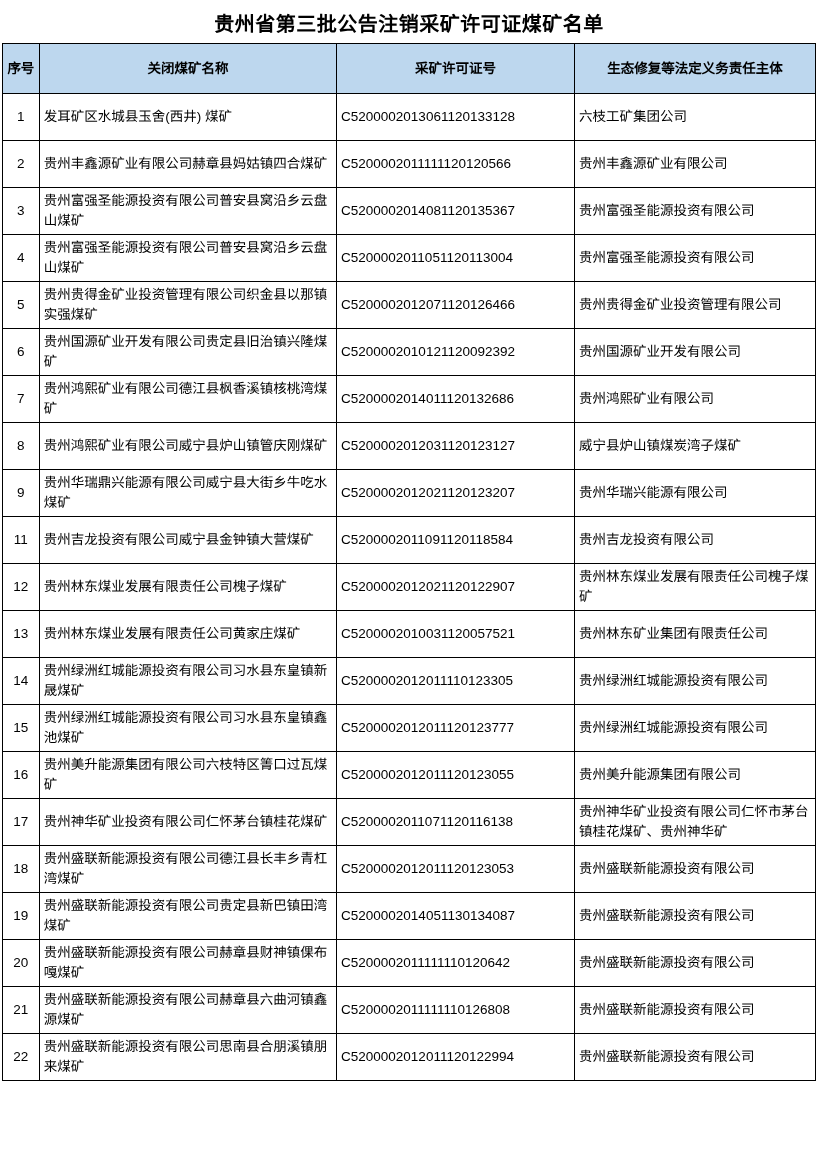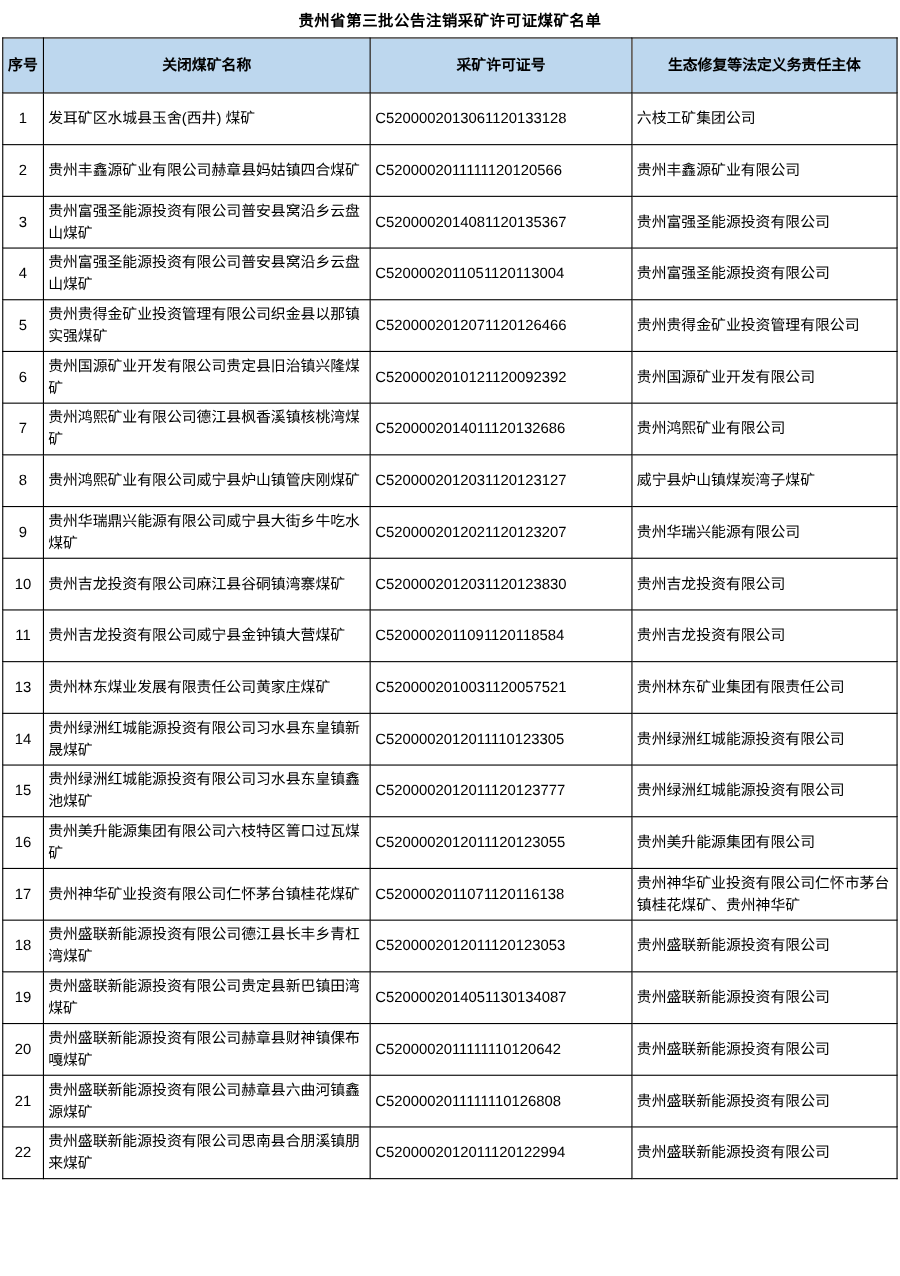--- a/index.html
+++ b/index.html
@@ -10,21 +10,21 @@
   html,body{margin:0;padding:0;}
   body{
     width:818px;height:1160px;
     background:#ffffff;
     font-family:"Liberation Sans","DejaVu Sans",sans-serif;
     color:#000;
     overflow:hidden;
   }
   .page-title{
     text-align:center;
-    font-size:14px;
+    font-size:20px;
     font-weight:bold;
     padding:8px 0 6px 0;
     letter-spacing:0.5px;
   }
   table.mine-table{
     border-collapse:collapse;
     table-layout:fixed;
     width:814px;
     margin:0 2px;
   }
@@ -116,32 +116,32 @@
         <td class="col-permit">C5200002012031120123127</td>
         <td class="col-entity">威宁县炉山镇煤炭湾子煤矿</td>
       </tr>
       <tr>
         <td class="col-no">9</td>
         <td class="col-name">贵州华瑞鼎兴能源有限公司威宁县大街乡牛吃水煤矿</td>
         <td class="col-permit">C5200002012021120123207</td>
         <td class="col-entity">贵州华瑞兴能源有限公司</td>
       </tr>
       <tr>
-        <td class="col-no">10</td>
-        <td class="col-name">贵州吉龙投资有限公司麻江县谷硐镇湾寨煤矿</td>
-        <td class="col-permit">C5200002012031120123830</td>
-        <td class="col-entity">贵州吉龙投资有限公司</td>
-      </tr>
-      <tr>
         <td class="col-no">11</td>
         <td class="col-name">贵州吉龙投资有限公司威宁县金钟镇大营煤矿</td>
         <td class="col-permit">C5200002011091120118584</td>
         <td class="col-entity">贵州吉龙投资有限公司</td>
       </tr>
       <tr>
+        <td class="col-no">12</td>
+        <td class="col-name">贵州林东煤业发展有限责任公司槐子煤矿</td>
+        <td class="col-permit">C5200002012021120122907</td>
+        <td class="col-entity">贵州林东煤业发展有限责任公司槐子煤矿</td>
+      </tr>
+      <tr>
         <td class="col-no">13</td>
         <td class="col-name">贵州林东煤业发展有限责任公司黄家庄煤矿</td>
         <td class="col-permit">C5200002010031120057521</td>
         <td class="col-entity">贵州林东矿业集团有限责任公司</td>
       </tr>
       <tr>
         <td class="col-no">14</td>
         <td class="col-name">贵州绿洲红城能源投资有限公司习水县东皇镇新晟煤矿</td>
         <td class="col-permit">C5200002012011110123305</td>
         <td class="col-entity">贵州绿洲红城能源投资有限公司</td>

